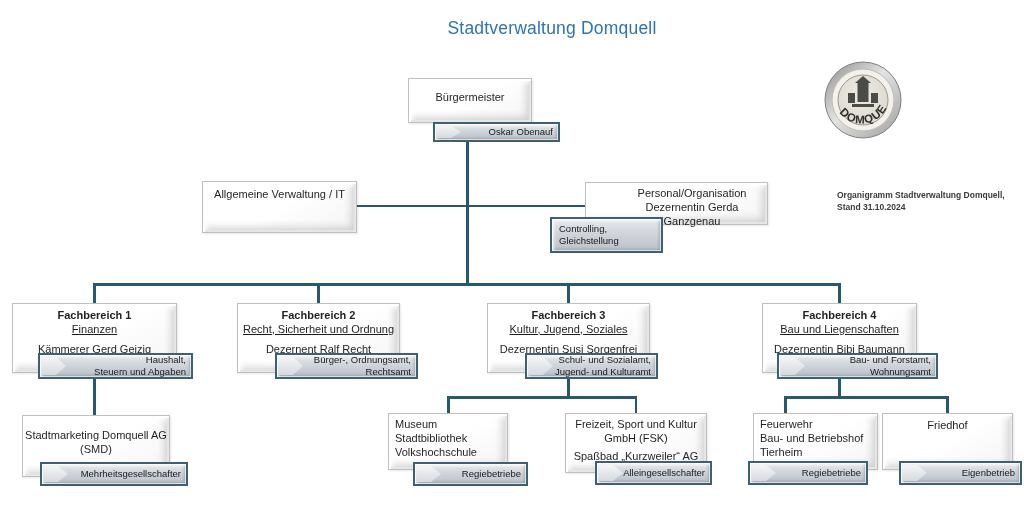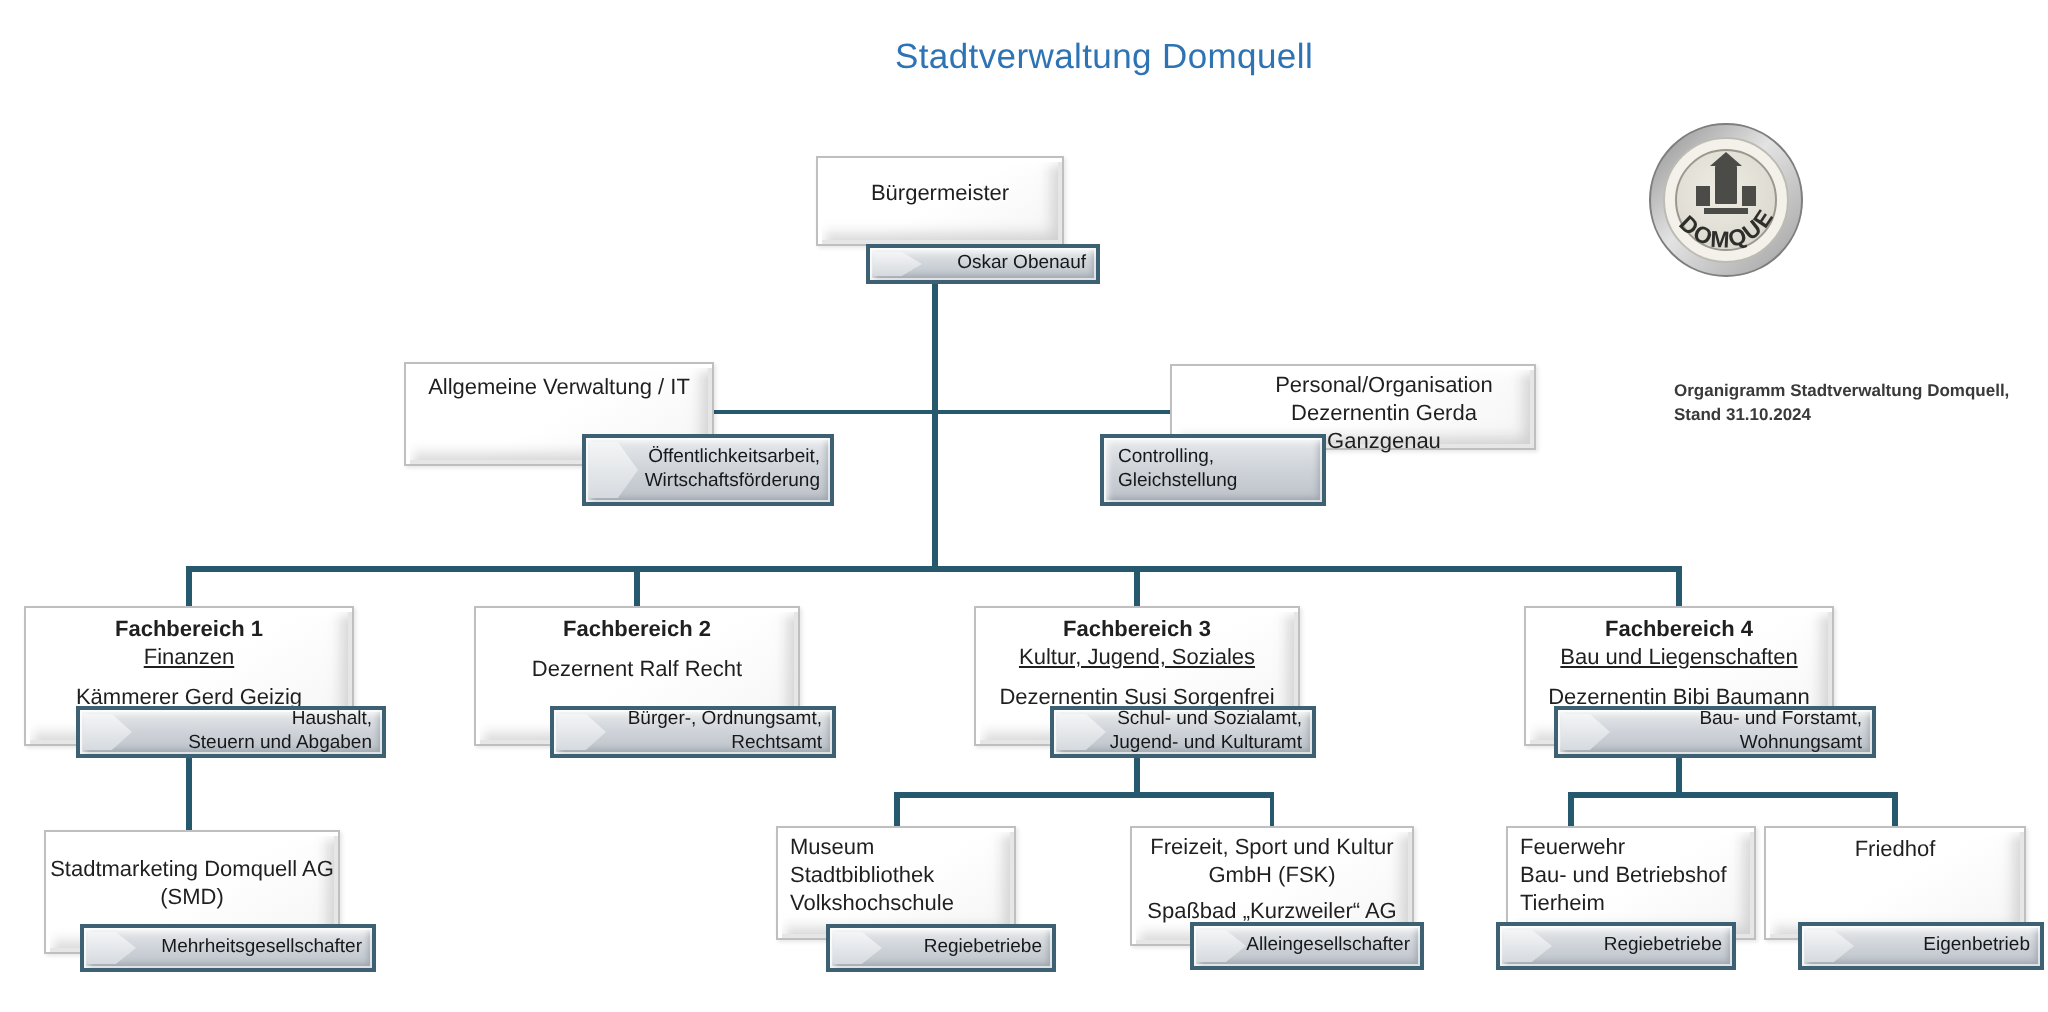--- a/index.html
+++ b/index.html
@@ -70,32 +70,27 @@
   <div class="ln" style="left:447px;top:397px;width:2.5px;height:16px;"></div>
   <div class="ln" style="left:634.5px;top:397px;width:2.5px;height:16px;"></div>
   <div class="ln" style="left:838px;top:379px;width:2.5px;height:18px;"></div>
   <div class="ln" style="left:784px;top:396px;width:165px;height:2.5px;"></div>
   <div class="ln" style="left:784px;top:397px;width:2.5px;height:16px;"></div>
   <div class="ln" style="left:946px;top:397px;width:2.5px;height:16px;"></div>
 
   <div class="box" style="left:408px;top:78px;width:124px;height:45px;display:flex;align-items:center;justify-content:center;padding-bottom:6px;">
     <span class="c">Bürgermeister</span>
   </div>
-  <div class="badge" style="left:433px;top:122px;width:117px;height:20px;">
+  <div class="badge" style="left:433px;top:122px;width:127px;height:20px;">
     <span class="chev"></span>
     <span>Oskar Obenauf</span>
   </div>
 
   <div class="box" style="left:202px;top:181px;width:155px;height:52px;padding-top:6px;">
     <div class="c">Allgemeine Verwaltung / IT</div>
-  </div>
-  <div class="badge" style="left:291px;top:217px;width:126px;height:36px;">
-    <span class="chev"></span>
-    <span>Öffentlichkeitsarbeit,</span>
-    <span>Wirtschaftsförderung</span>
   </div>
 
   <div class="box" style="left:585px;top:182px;width:183px;height:43px;padding-top:4px;padding-left:31px;">
     <div class="c">Personal/Organisation</div>
     <div class="c">Dezernentin Gerda Ganzgenau</div>
   </div>
   <div class="badge left" style="left:550px;top:217px;width:113px;height:36px;">
     <span>Controlling,</span>
     <span>Gleichstellung</span>
   </div>
@@ -107,20 +102,21 @@
     <div class="c">Kämmerer Gerd Geizig</div>
   </div>
   <div class="badge" style="left:38px;top:353px;width:155px;height:26px;">
     <span class="chev"></span>
     <span>Haushalt,</span>
     <span>Steuern und Abgaben</span>
   </div>
 
   <div class="box" style="left:237px;top:303px;width:163px;height:70px;padding-top:5px;">
     <div class="c bold">Fachbereich 2</div>
+    <div class="c und">Recht, Sicherheit und Ordnung</div>
     <div class="gap"></div>
     <div class="c">Dezernent Ralf Recht</div>
   </div>
   <div class="badge" style="left:275px;top:353px;width:143px;height:26px;">
     <span class="chev"></span>
     <span>Bürger-, Ordnungsamt,</span>
     <span>Rechtsamt</span>
   </div>
 
   <div class="box" style="left:487px;top:303px;width:163px;height:70px;padding-top:5px;">

